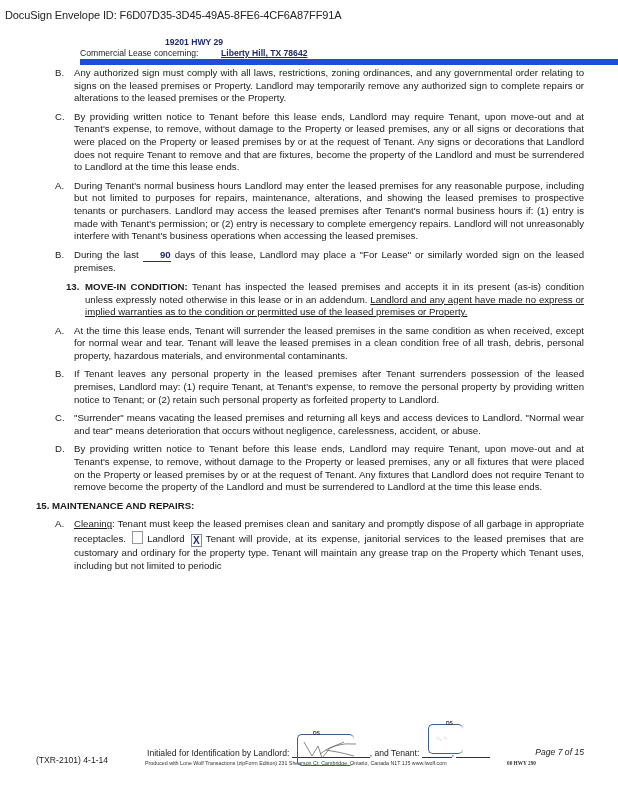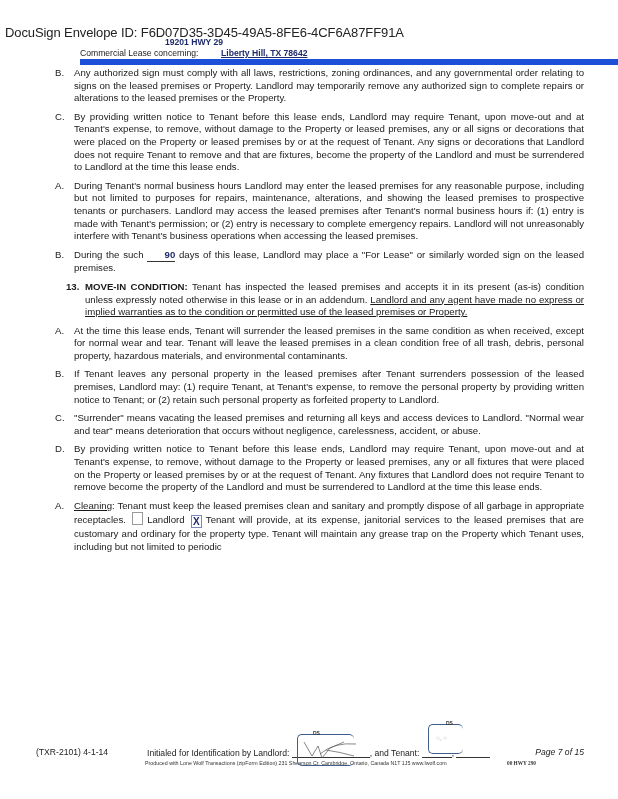--- a/index.html
+++ b/index.html
@@ -1,37 +1,37 @@
 <!DOCTYPE html>
 <html><head>
 <meta charset="utf-8">
 <style>
   html, body { margin: 0; padding: 0; background: #ffffff; }
   body { width: 618px; height: 799px; position: relative; overflow: hidden;
          font-family: "Liberation Sans", sans-serif; color: #1a1a1a; }
-  .envelope { position: absolute; left: 5px; top: 9px; font-size: 13px; color: #222; letter-spacing: -0.1px; margin-top: 16px; }
+  .envelope { position: absolute; left: 5px; top: 9px; font-size: 11px; color: #222; letter-spacing: -0.1px; }
   .header { position: absolute; left: 36px; top: 37px; width: 548px; }
   .addr1 { position: absolute; left: 129px; top: 0; font-size: 8.6px; font-weight: bold; color: #1f2a6b; }
   .lease-line { position: absolute; left: 0; top: 11px; width: 548px; height: 11px; border-bottom: 6px solid #1d4ed8; margin-left: 44px; }
   .lease-label { position: absolute; left: 0; top: 0; font-size: 8.6px; color: #222; }
   .addr2 { position: absolute; left: 129px; top: 0; font-size: 8.6px; font-weight: bold; color: #1f2a6b; text-decoration: underline; padding-left: 12px; }
 
   .content { position: absolute; left: 36px; top: 67px; width: 548px; font-size: 9.65px; line-height: 12.6px; }
   .item { position: relative; padding-left: 38px; text-align: justify; margin-bottom: 6px; }
   .item .letter { position: absolute; left: 19px; top: 0; }
   .section { position: relative; padding-left: 19px; text-align: justify; margin-bottom: 6px; margin-left: 30px; }
   .section .num { position: absolute; left: 0; top: 0; font-weight: bold; }
   .section-head { font-weight: bold; margin-bottom: 6px; }
   .u { text-decoration: underline; }
   .fill { display: inline-block; border-bottom: 1px solid #333; width: 28px; text-align: right; color: #1f2a6b; font-weight: bold; }
   .cb { display: inline-block; width: 9px; height: 11px; border: 1px solid #999; vertical-align: -2px; margin: 0 4px 0 2px; text-align: center; line-height: 11px; font-size: 10px; color: #1f2a6b; font-weight: bold; }
   .cb.checked { border-color: #7a86b8; }
 
   .footer { position: absolute; left: 36px; top: 747px; width: 548px; font-size: 8.6px; color: #222; }
-  .form-id { position: absolute; left: 0; top: 0; }
+  .form-id { position: absolute; left: 0; top: 8px; }
   .initialed { position: absolute; left: 111px; top: 0; }
   .sign-line { display: inline-block; border-bottom: 1px solid #333; vertical-align: bottom; }
   .page-num { position: absolute; right: 0; top: 0; font-style: italic; }
   .produced { position: absolute; left: 109px; top: 13px; font-size: 5.3px; color: #333; white-space: nowrap; }
   .file-id { position: absolute; left: 471px; top: 13px; font-size: 5.3px; font-weight: bold; color: #333; font-family: "Liberation Serif", serif; }
   .ds-box { position: absolute; border: 1.5px solid #3d5f8a; border-radius: 5px; }
   .ds-label { position: absolute; font-size: 5px; font-weight: bold; color: #333; }
 </style>
 </head>
 <body>
@@ -55,21 +55,21 @@
     <span class="letter">C.</span>
     <span>By providing written notice to Tenant before this lease ends, Landlord may require Tenant, upon move-out and at Tenant's expense, to remove, without damage to the Property or leased premises, any or all signs or decorations that were placed on the Property or leased premises by or at the request of Tenant. Any signs or decorations that Landlord does not require Tenant to remove and that are fixtures, become the property of the Landlord and must be surrendered to Landlord at the time this lease ends.</span>
   </div>
 
   <div class="item">
     <span class="letter">A.</span>
     <span>During Tenant's normal business hours Landlord may enter the leased premises for any reasonable purpose, including but not limited to purposes for repairs, maintenance, alterations, and showing the leased premises to prospective tenants or purchasers. Landlord may access the leased premises after Tenant's normal business hours if: (1) entry is made with Tenant's permission; or (2) entry is necessary to complete emergency repairs. Landlord will not unreasonably interfere with Tenant's business operations when accessing the leased premises.</span>
   </div>
   <div class="item">
     <span class="letter">B.</span>
-    <span>During the such</span>
+    <span>During the last</span>
     <span class="fill">90</span>
     <span>days of this lease, Landlord may place a "For Lease" or similarly worded sign on the leased premises.</span>
   </div>
 
   <div class="section">
     <span class="num">13.</span>
     <b>MOVE-IN CONDITION:</b>
     <span>Tenant has inspected the leased premises and accepts it in its present (as-is) condition unless expressly noted otherwise in this lease or in an addendum.</span>
     <span class="u">Landlord and any agent have made no express or implied warranties as to the condition or permitted use of the leased premises or Property.</span>
   </div>
@@ -84,20 +84,21 @@
   </div>
   <div class="item">
     <span class="letter">C.</span>
     <span>"Surrender" means vacating the leased premises and returning all keys and access devices to Landlord. "Normal wear and tear" means deterioration that occurs without negligence, carelessness, accident, or abuse.</span>
   </div>
   <div class="item">
     <span class="letter">D.</span>
     <span>By providing written notice to Tenant before this lease ends, Landlord may require Tenant, upon move-out and at Tenant's expense, to remove, without damage to the Property or leased premises, any or all fixtures that were placed on the Property or leased premises by or at the request of Tenant. Any fixtures that Landlord does not require Tenant to remove become the property of the Landlord and must be surrendered to Landlord at the time this lease ends.</span>
   </div>
 
+  <div class="section-head">15. MAINTENANCE AND REPAIRS:</div>
   <div class="item">
     <span class="letter">A.</span>
     <span class="u">Cleaning</span><span>: Tenant must keep the leased premises clean and sanitary and promptly dispose of all garbage in appropriate receptacles.</span>
     <span class="cb"></span><span>Landlord</span>
     <span class="cb checked">X</span><span>Tenant will provide, at its expense, janitorial services to the leased premises that are customary and ordinary for the property type. Tenant will maintain any grease trap on the Property which Tenant uses, including but not limited to periodic</span>
   </div>
 </div>
 
 <div class="footer">
   <span class="form-id">(TXR-2101) 4-1-14</span>

